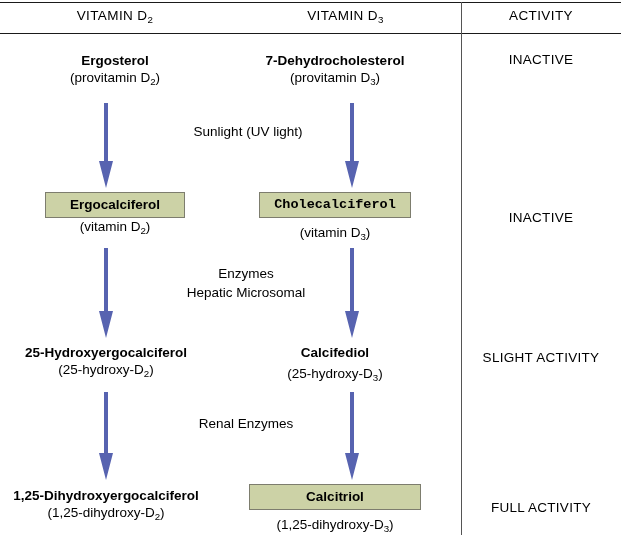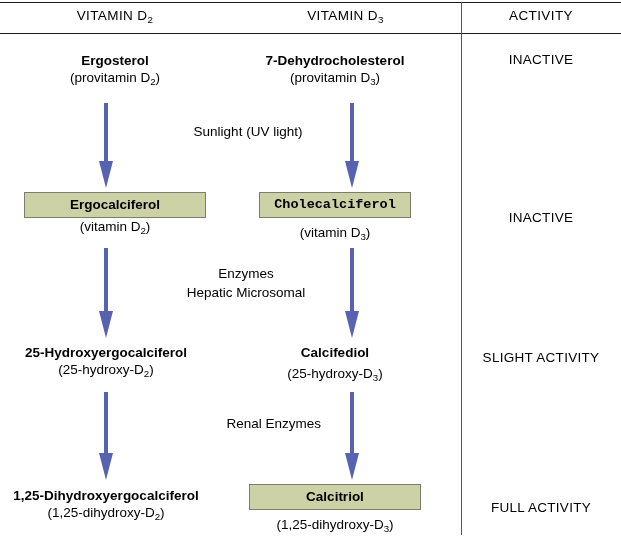--- a/index.html
+++ b/index.html
@@ -128,21 +128,21 @@
   <div class="col-head col-head-d2"><span>VITAMIN D</span><sub>2</sub></div>
   <div class="col-head col-head-d3"><span>VITAMIN D</span><sub>3</sub></div>
   <div class="col-head col-head-act"><span>ACTIVITY</span></div>
 
   <div class="node" style="left:0px; top:52px; width:230px;">
     <div class="name">Ergosterol</div>
     <div class="alias"><span>(provitamin D</span><sub>2</sub><span>)</span></div>
   </div>
 
   <div class="node" style="left:0px; top:192px; width:230px;">
-    <div><span class="boxed" style="width:182px;">Ergocalciferol</span></div>
+    <div><span class="boxed" style="width:140px;">Ergocalciferol</span></div>
     <div class="alias" style="margin-top:0;"><span>(vitamin D</span><sub>2</sub><span>)</span></div>
   </div>
 
   <div class="node" style="left:0px; top:344px; width:212px;">
     <div class="name">25-Hydroxyergocalciferol</div>
     <div class="alias"><span>(25-hydroxy-D</span><sub>2</sub><span>)</span></div>
   </div>
 
   <div class="node" style="left:0px; top:487px; width:212px;">
     <div class="name">1,25-Dihydroxyergocalciferol</div>
@@ -171,21 +171,21 @@
 
   <div class="process" style="left:168px; top:122px; width:160px;">
     <div>Sunlight (UV light)</div>
   </div>
 
   <div class="process" style="left:166px; top:264px; width:160px;">
     <div>Enzymes</div>
     <div>Hepatic Microsomal</div>
   </div>
 
-  <div class="process" style="left:171px; top:414px; width:150px;text-align:right;">
+  <div class="process" style="left:171px; top:414px; width:150px;">
     <div>Renal Enzymes</div>
   </div>
 
   <div class="activity" style="top:52px;">INACTIVE</div>
   <div class="activity" style="top:210px;">INACTIVE</div>
   <div class="activity" style="top:500px;">FULL ACTIVITY</div>
   <div class="activity" style="top:350px;">SLIGHT ACTIVITY</div>
 
   <div class="arrow" style="left:97px; top:103px;">
     <svg width="18" height="85" viewBox="0 0 18 85">

